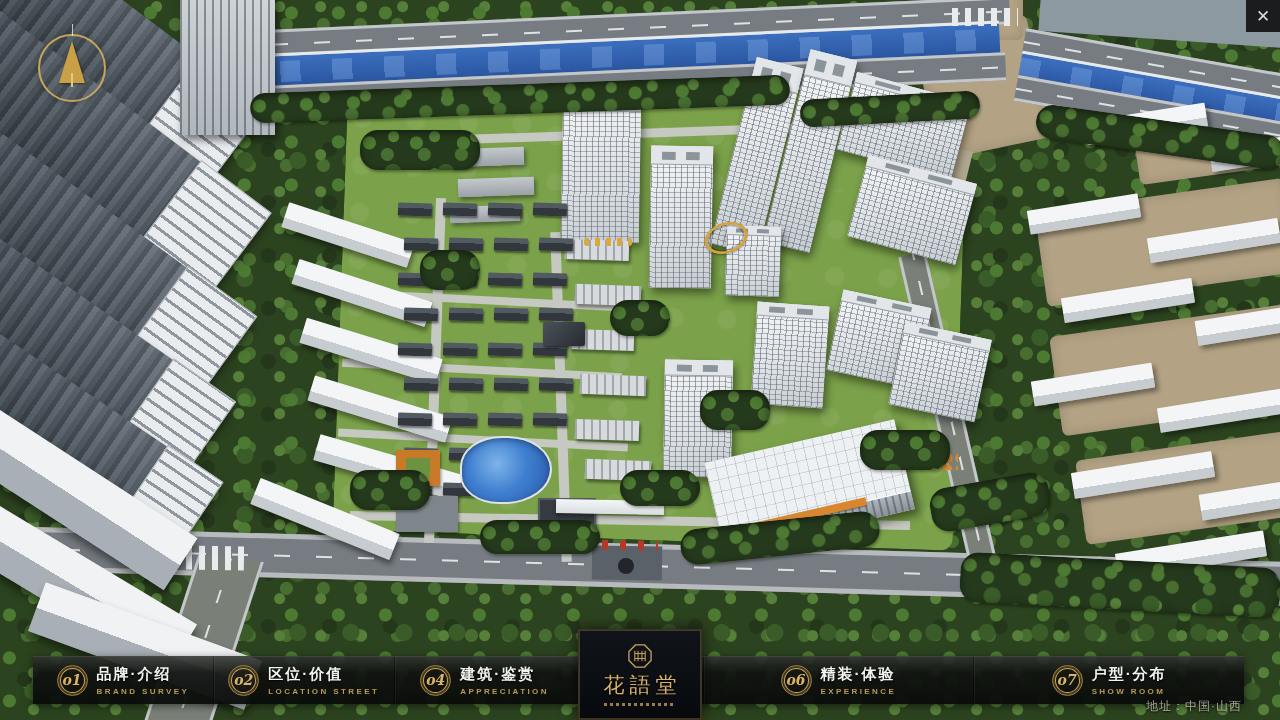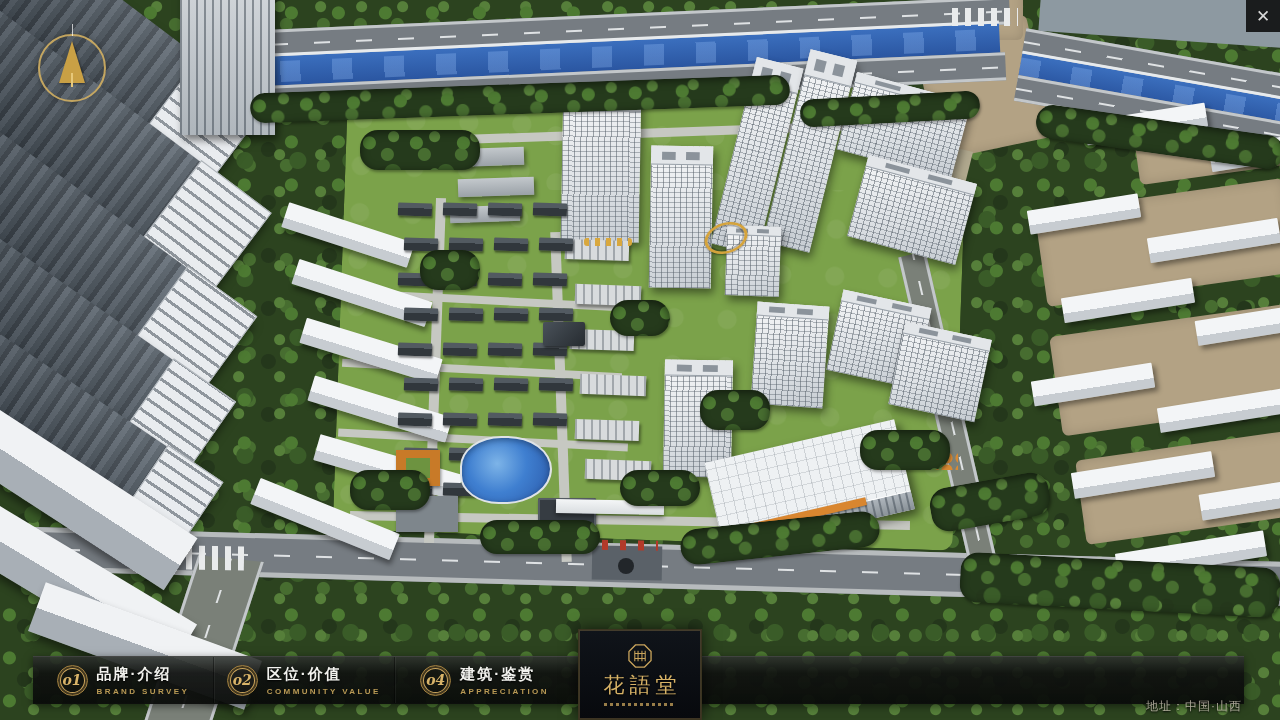--- a/index.html
+++ b/index.html
@@ -320,33 +320,47 @@
           <span class="badge">o1</span>
           <span class="nav-texts">
             <span class="zh">品牌·介绍</span>
             <span class="en">BRAND SURVEY</span>
           </span>
         </div>
         <div class="nav-item">
           <span class="badge">o2</span>
           <span class="nav-texts">
             <span class="zh">区位·价值</span>
-            <span class="en">COMMUNITY VALUE</span>
+            <span class="en">LOCATION STREET</span>
           </span>
         </div>
         <div class="nav-item">
           <span class="badge">o4</span>
           <span class="nav-texts">
             <span class="zh">建筑·鉴赏</span>
             <span class="en">APPRECIATION</span>
           </span>
         </div>
       </div>
     <div class="logo-spacer"></div>
     <div class="nav-group right" id="navRight">
+        <div class="nav-item">
+          <span class="badge">o6</span>
+          <span class="nav-texts">
+            <span class="zh">精装·体验</span>
+            <span class="en">EXPERIENCE</span>
+          </span>
+        </div>
+        <div class="nav-item">
+          <span class="badge">o7</span>
+          <span class="nav-texts">
+            <span class="zh">户型·分布</span>
+            <span class="en">SHOW ROOM</span>
+          </span>
+        </div>
       </div>
   </div>
 
   <div class="abs logo-box">
     <svg width="26" height="26" viewBox="0 0 40 40">
       <polygon points="13,3 27,3 37,13 37,27 27,37 13,37 3,27 3,13" fill="none" stroke="#c9a45c" stroke-width="2"></polygon>
       <g stroke="#c9a45c" stroke-width="1.6" fill="none">
         <path d="M12 12 v16 M17 12 v16 M23 12 v16 M28 12 v16"></path>
         <path d="M12 16 h16 M12 24 h16"></path>
       </g>

